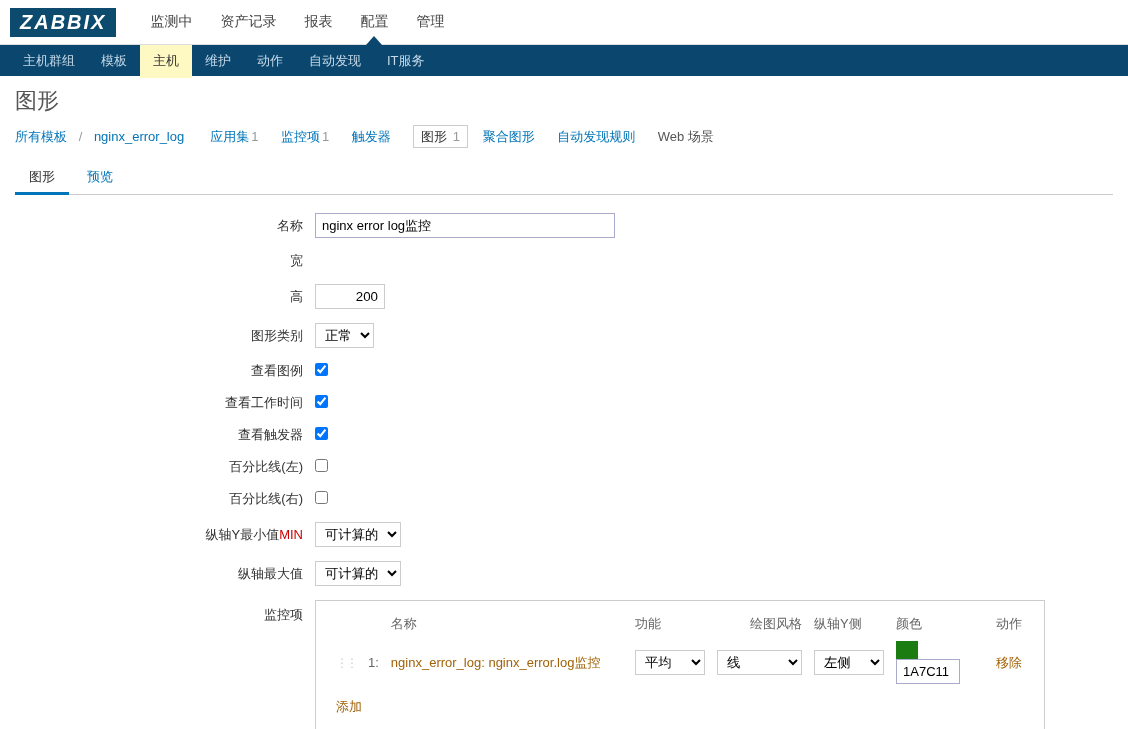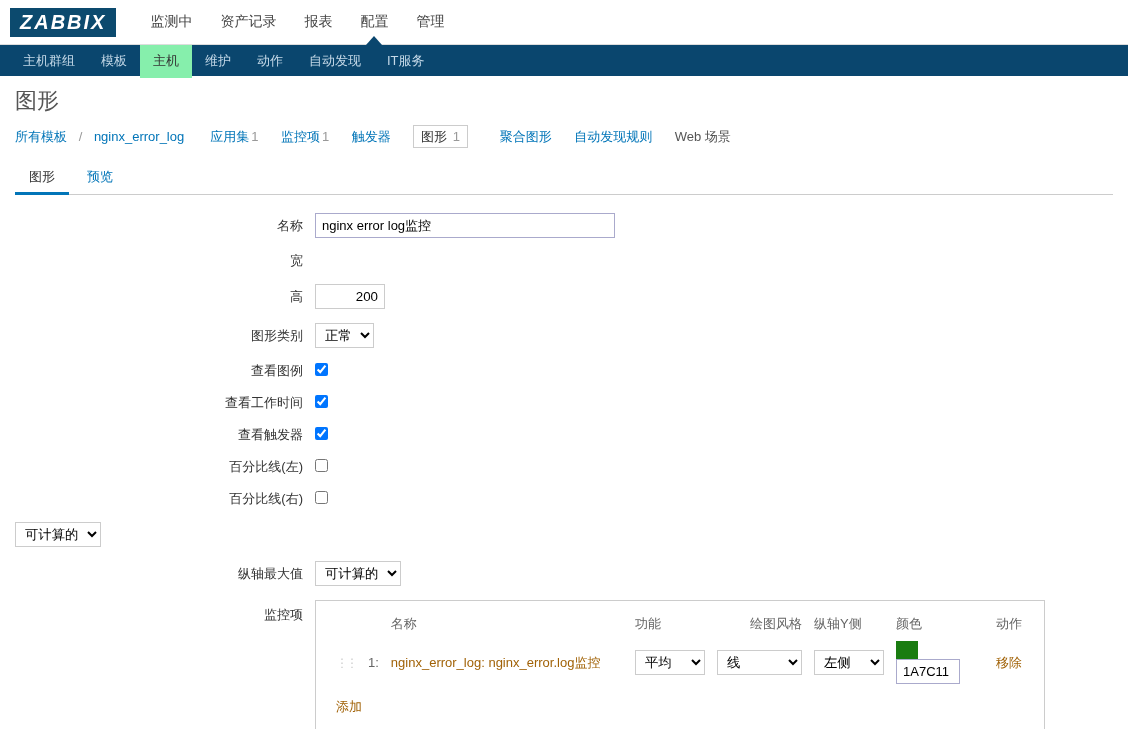--- a/index.html
+++ b/index.html
@@ -8,32 +8,32 @@
 
 .top-header { background: #fff; height: 45px; display: flex; align-items: center; padding: 0 10px; border-bottom: 1px solid #ddd; position: relative; }
 .logo { background: #0c4a6e; color: #fff; font-size: 20px; font-weight: bold; padding: 3px 10px; letter-spacing: 2px; font-style: italic; }
 .top-nav { display: flex; margin-left: 20px; }
 .top-nav-item { padding: 13px 14px; color: #444; cursor: pointer; position: relative; font-size: 14px; }
 .top-nav-item.active::after { content: ''; position: absolute; bottom: -1px; left: 50%; transform: translateX(-50%); width: 0; height: 0; border-left: 8px solid transparent; border-right: 8px solid transparent; border-bottom: 9px solid #0a466e; }
 
 
 .sub-header { background: #0a466e; height: 31px; display: flex; align-items: center; padding: 0 10px; }
 .sub-nav-item { padding: 8px 13px; color: #c5d9e8; cursor: pointer; font-size: 13px; }
-.sub-nav-item.active { background: #86efac; color: #333; }
+.sub-nav-item.active { background: #fef9c3; color: #333; }
 
 
 .page { padding: 10px 15px; }
 .page-title { font-size: 22px; color: #555; font-weight: normal; margin-bottom: 12px; }
 
 
 .breadcrumb { margin-bottom: 16px; font-size: 13px; }
 .breadcrumb a { color: #0275b8; text-decoration: none; margin-right: 8px; }
 .breadcrumb .sep { color: #999; margin-right: 8px; }
 .breadcrumb .count { color: #999; margin-left: 2px; }
-.breadcrumb .current-box { border: 1px solid #ccc; padding: 3px 7px; background: #fff; color: #333; margin-right: 21px; }
+.breadcrumb .current-box { border: 1px solid #ccc; padding: 3px 7px; background: #fff; color: #333; margin-right: 4px; }
 .breadcrumb .current-box .count { color: #999; }
 .breadcrumb .plain { color: #555; margin-right: 8px; }
 
 
 .tabs { border-bottom: 1px solid #ccc; margin-bottom: 18px; display: flex; }
 .tab { padding: 6px 14px; color: #0275b8; cursor: pointer; margin-right: 4px; }
 .tab.active { color: #333; border-bottom: 3px solid #0275b8; margin-bottom: -1px; }
 
 
 .form-row { display: flex; align-items: center; margin-bottom: 14px; }
@@ -137,20 +137,21 @@
     </div>
     <div class="form-row">
       <div class="form-label">百分比线(左)</div>
       <div class="form-control-wrap"><input type="checkbox" style=""></div>
     </div>
     <div class="form-row">
       <div class="form-label">百分比线(右)</div>
       <div class="form-control-wrap"><input type="checkbox" style=""></div>
     </div>
     <div class="form-row">
+      <div class="form-label"><span>纵轴Y最小值</span><span class="red">MIN</span></div>
       <div class="form-control-wrap"><select class="select-input"><option>可计算的</option></select></div>
     </div>
     <div class="form-row">
       <div class="form-label">纵轴最大值</div>
       <div class="form-control-wrap"><select class="select-input"><option>可计算的</option></select></div>
     </div>
 
     <div class="form-row" style="align-items:flex-start;">
       <div class="form-label" style="padding-top:6px;">监控项</div>
       <div class="form-control-wrap">

